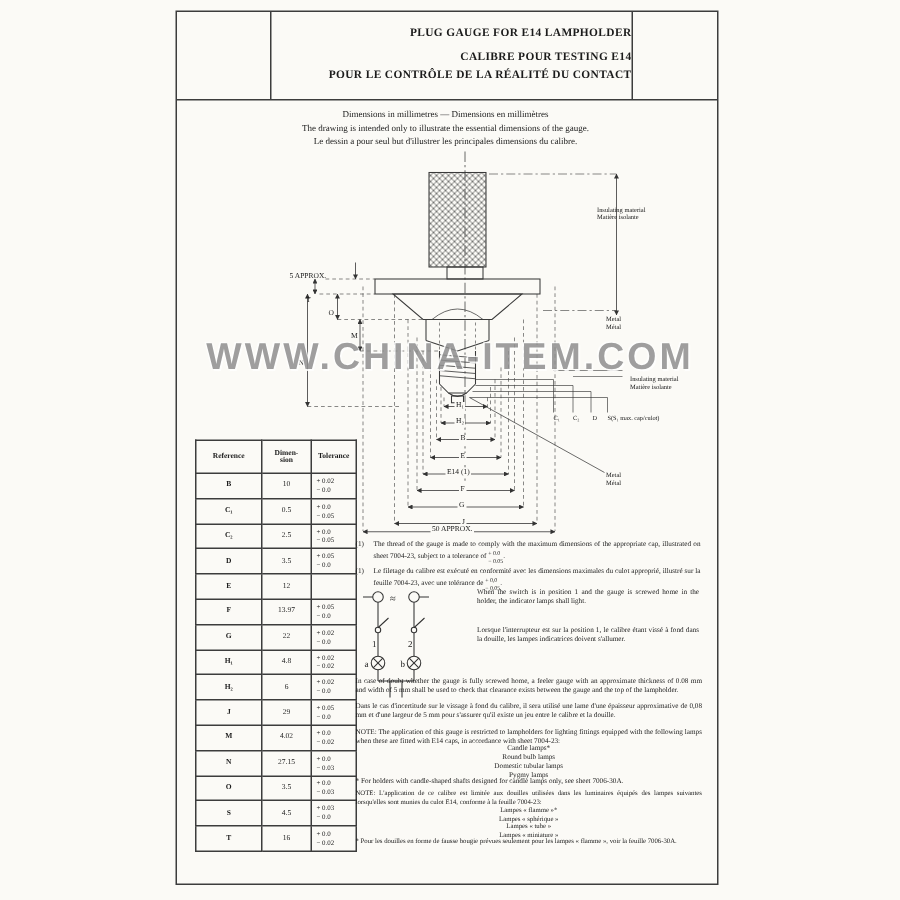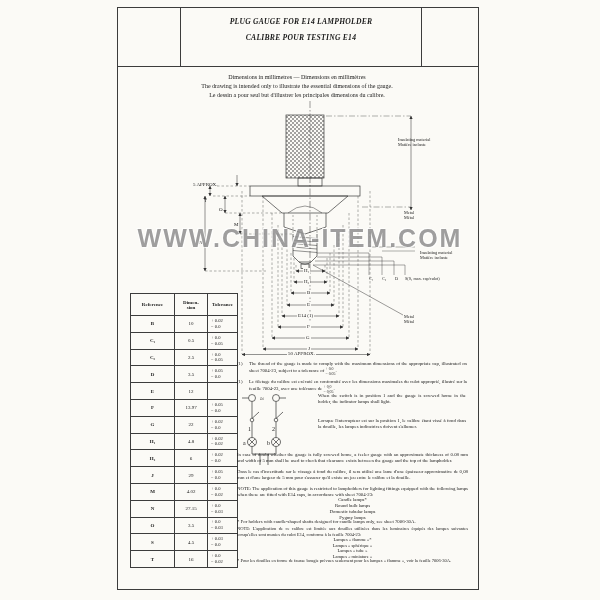--- a/index.html
+++ b/index.html
@@ -3,21 +3,21 @@
 <meta charset="utf-8">
 <style>
   html,body{margin:0;padding:0;background:#fdfdfb;}
   .page{position:relative;width:600px;height:600px;background:#fbfaf6;overflow:hidden;
         font-family:"Liberation Serif", serif;color:#1b1b1b;}
   .frame{position:absolute;left:117px;top:7px;width:360px;height:581px;border:1.3px solid #3c3c3c;background:#fbfaf6;}
   
   .titleblock{position:absolute;left:0;top:0;right:0;height:58px;border-bottom:1.3px solid #3c3c3c;display:flex;}
   .tb-left{width:62px;border-right:1.1px solid #3c3c3c;}
   .tb-right{width:56px;border-left:1.1px solid #3c3c3c;}
-  .tb-center{flex:1;text-align:center;padding-top:8px;font-style:italic;}
+  .tb-center{flex:1;text-align:right;padding-top:8px;}
   .tb-center div{font-size:7.6px;font-weight:bold;letter-spacing:.25px;line-height:1.55;}
   .t-fr{margin-top:4px;}
   
   .intro{position:absolute;left:117px;top:73px;width:360px;text-align:center;font-size:6px;line-height:1.5;}
   
   .lbl{position:absolute;font-size:5px;line-height:1.1;white-space:nowrap;}
   .bg{background:#fbfaf6;padding:0 1px;}
   .lbl2{position:absolute;font-size:4.3px;line-height:1.2;white-space:nowrap;}
   .tiny{font-size:4.2px;}
   
@@ -52,20 +52,21 @@
 </head>
 <body>
 
 <div class="page">
   <div class="frame">
     <div class="titleblock">
       <div class="tb-left"></div>
       <div class="tb-center">
         <div>PLUG GAUGE FOR E14 LAMPHOLDER</div>
         <div class="t-fr">CALIBRE POUR TESTING E14</div>
+        <div>POUR LE CONTRÔLE DE LA RÉALITÉ DU CONTACT</div>
       </div>
       <div class="tb-right"></div>
     </div>
   </div>
 
   <div class="intro">
     <div>Dimensions in millimetres — Dimensions en millimètres</div>
     <div>The drawing is intended only to illustrate the essential dimensions of the gauge.</div>
     <div>Le dessin a pour seul but d'illustrer les principales dimensions du calibre.</div>
   </div>

